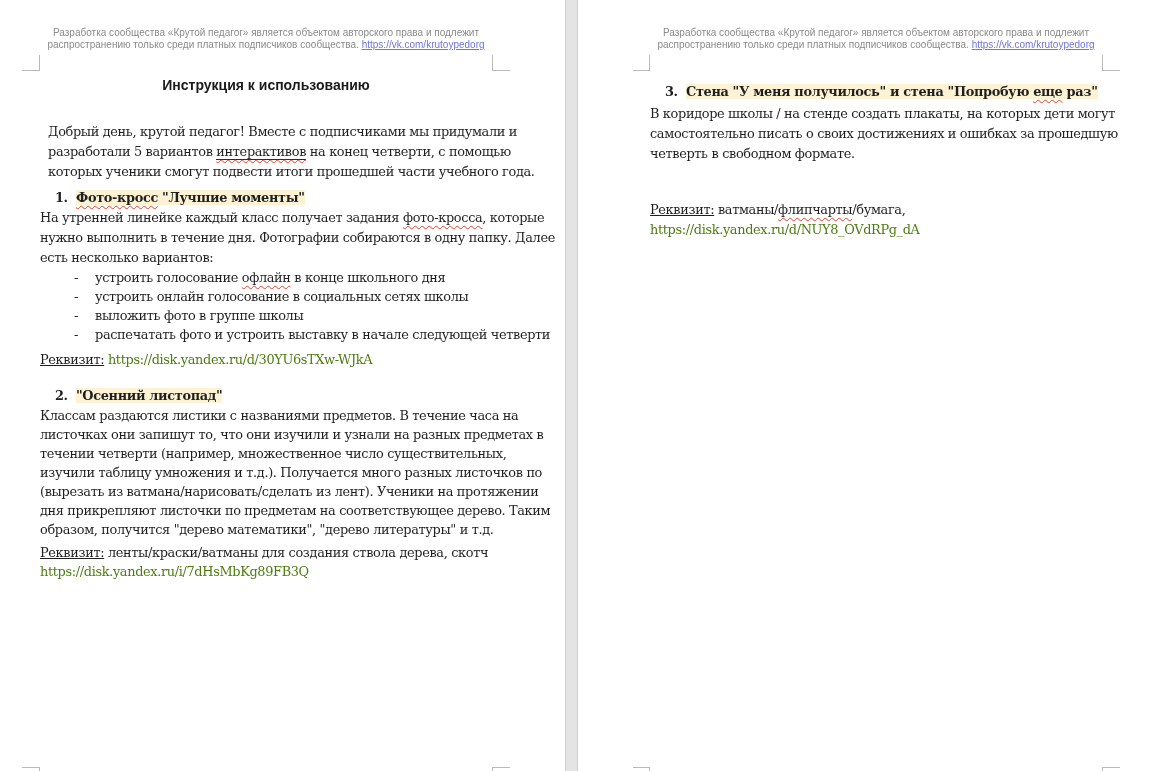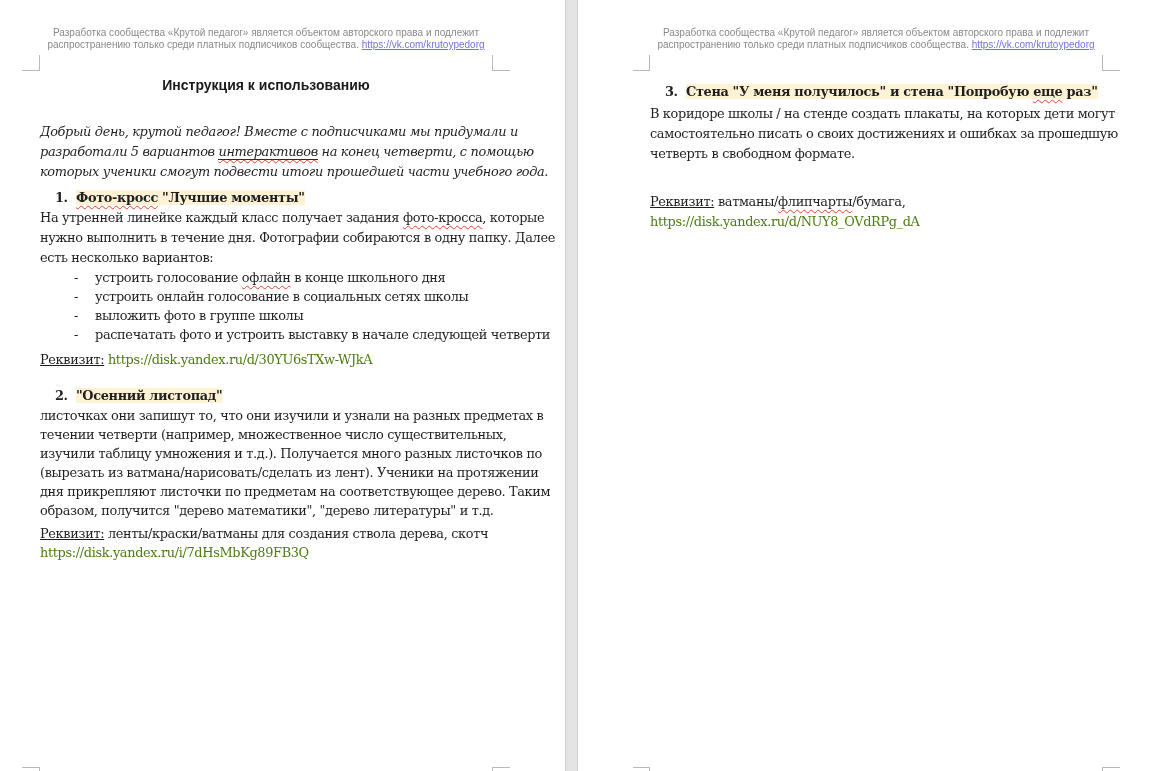--- a/index.html
+++ b/index.html
@@ -26,21 +26,21 @@
   .header a, .hlink { color:#7373d9; text-decoration:underline; cursor:pointer; }
 
   .content { position:absolute; width:462px; color:#1f1f1f; font-size:12.9px;
              letter-spacing:-0.35px; line-height:20px; }
   .line { white-space:nowrap; }
 
   .doc-title { position:absolute; top:77px; width:452px; text-align:center;
                font-family:"Liberation Sans", sans-serif; font-weight:bold;
                font-size:14px; color:#1a1a1a; letter-spacing:0; }
 
-  .intro { font-style:italic; margin-top:10px; }
+  .intro { margin-top:10px;margin-left:8px; }
 
   .num-item { position:relative; padding-left:36px; font-weight:bold; }
   .num-item .num { position:absolute; left:15px; font-weight:bold; }
   .hl { background:#fdf3d4; }
 
   .bullets { line-height:19px; }
   .bullet { position:relative; padding-left:55px; }
   .bullet .dash { position:absolute; left:34px; }
   .bullet-cont { padding-left:55px; }
 
@@ -100,20 +100,21 @@
       <div class="req line mt6">
         <span class="u">Реквизит:</span>
         <span class="dlink">https://disk.yandex.ru/d/30YU6sTXw-WJkA</span>
       </div>
 
       <div class="num-item mt16">
         <span class="num">2.</span><span class="hl">"Осенний листопад"</span>
       </div>
 
       <div class="lh19">
+        <div class="line">Классам раздаются листики с названиями предметов. В течение часа на</div>
         <div class="line">листочках они запишут то, что они изучили и узнали на разных предметах в</div>
         <div class="line">течении четверти (например, множественное число существительных,</div>
         <div class="line">изучили таблицу умножения и т.д.). Получается много разных листочков по</div>
         <div class="line">(вырезать из ватмана/нарисовать/сделать из лент). Ученики на протяжении</div>
         <div class="line">дня прикрепляют листочки по предметам на соответствующее дерево. Таким</div>
         <div class="line">образом, получится "дерево математики", "дерево литературы" и т.д.</div>
       </div>
 
       <div class="req lh19" style="margin-top:4px;">
         <div class="line"><span class="u">Реквизит:</span><span> ленты/краски/ватманы для создания ствола дерева, скотч</span></div>
@@ -142,21 +143,21 @@
       <div class="num-item" style="margin-top:12px;">
         <span class="num">3.</span><span class="hl"><span>Стена "У меня получилось" и стена "Попробую </span><span class="sq">еще</span><span> раз"</span></span>
       </div>
 
       <div style="margin-top:2px;">
         <div class="line">В коридоре школы / на стенде создать плакаты, на которых дети могут</div>
         <div class="line">самостоятельно писать о своих достижениях и ошибках за прошедшую</div>
         <div class="line">четверть в свободном формате.</div>
       </div>
 
-      <div class="req" style="margin-top:28px;">
+      <div class="req" style="margin-top:36px;">
         <div class="line"><span class="u">Реквизит:</span><span> ватманы/</span><span class="sq">флипчарты</span><span>/бумага,</span></div>
         <div class="line"><span class="dlink">https://disk.yandex.ru/d/NUY8_OVdRPg_dA</span></div>
       </div>
 
     </div>
 
     <div class="crop tl" style="left:55px; top:55px; width:17px; height:16px;"></div>
     <div class="crop tr" style="left:524px; top:55px; width:18px; height:16px;"></div>
     <div class="crop bl" style="left:55px; top:767px; width:17px; height:4px;"></div>
     <div class="crop br" style="left:524px; top:767px; width:18px; height:4px;"></div>

